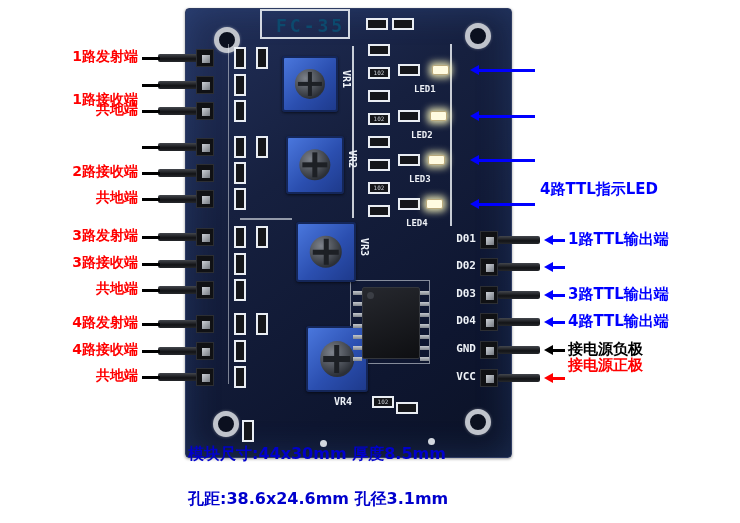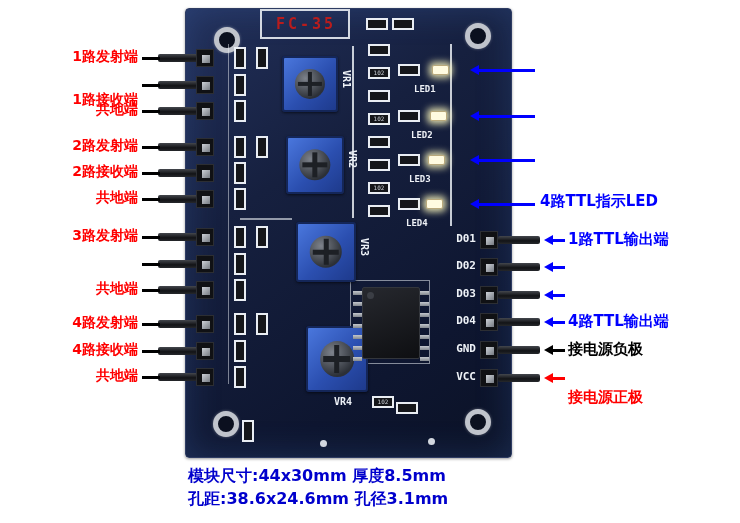--- a/index.html
+++ b/index.html
@@ -11,21 +11,21 @@
   
   .board { left:185px; top:8px; width:327px; height:450px; border-radius:4px;
     background:linear-gradient(145deg,#22305a 0%,#16203f 35%,#0e1630 75%,#0b1226 100%);
     border:1px solid #2e3c63; box-shadow:inset 0 0 34px rgba(70,110,190,.28), 0 1px 3px rgba(0,0,0,.4); }
   .hole { width:26px; height:26px; border-radius:50%; background:#0b101f;
     border:5px solid #c0c4cc; box-shadow:0 0 3px rgba(255,255,255,.35); }
   .silk { background:#e8ecf2; opacity:.85; }
   .silk-rect { border:2px solid #e8ecf2; opacity:.9; background:transparent; }
   .via { border-radius:50%; background:#e8ecf2; opacity:.9; }
 
-  .title { color:#b91c1c; font-weight:bold; font-size:15px; letter-spacing:3px;
+  .title { color:#0c4a6e; font-weight:bold; font-size:18px; letter-spacing:3px;
     font-family:"DejaVu Sans Mono",monospace; }
 
   .trimpot { background:linear-gradient(135deg,#4a77dd 0%,#2b4fb0 55%,#1e3a8c 100%);
     border:2px solid #142658; border-radius:3px; box-shadow:0 1px 3px rgba(0,0,0,.6); }
   .screw { position:absolute; left:50%; top:50%; transform:translate(-50%,-50%);
     width:58%; height:58%; border-radius:50%;
     background:radial-gradient(circle at 35% 32%,#7d828b,#2c3037 72%); }
   .screw:before { content:""; position:absolute; left:10%; top:42%; width:80%; height:16%; background:#1d2025; }
   .screw:after  { content:""; position:absolute; top:10%; left:42%; height:80%; width:16%; background:#1d2025; }
   .vr-label { color:#edf1f7; font-size:10px; font-weight:bold; font-family:"DejaVu Sans Mono",monospace; }
@@ -213,24 +213,24 @@
   <div class="abs hpin-base" style="left:196px;top:228px"></div>
   <div class="abs hpin-base" style="left:196px;top:255px"></div>
   <div class="abs hpin-base" style="left:196px;top:281px"></div>
   <div class="abs hpin-base" style="left:196px;top:315px"></div>
   <div class="abs hpin-base" style="left:196px;top:342px"></div>
   <div class="abs hpin-base" style="left:196px;top:368px"></div>
 
   <div class="abs left-label" style="left:4px;top:48px">1路发射端</div>
   <div class="abs left-label" style="left:4px;top:91px">1路接收端</div>
   <div class="abs left-label" style="left:4px;top:101px">共地端</div>
-  <div class="abs left-label" style="left:4px;top:137px">2路发射端</div>
   <div class="abs left-label" style="left:4px;top:163px">2路接收端</div>
   <div class="abs left-label" style="left:4px;top:189px">共地端</div>
   <div class="abs left-label" style="left:4px;top:227px">3路发射端</div>
+  <div class="abs left-label" style="left:4px;top:254px">3路接收端</div>
   <div class="abs left-label" style="left:4px;top:280px">共地端</div>
   <div class="abs left-label" style="left:4px;top:314px">4路发射端</div>
   <div class="abs left-label" style="left:4px;top:341px">4路接收端</div>
   <div class="abs left-label" style="left:4px;top:367px">共地端</div>
   <div class="abs lead" style="left:142px;top:57px;width:18px"></div>
   <div class="abs lead" style="left:142px;top:84px;width:18px"></div>
   <div class="abs lead" style="left:142px;top:110px;width:18px"></div>
   <div class="abs lead" style="left:142px;top:146px;width:18px"></div>
   <div class="abs lead" style="left:142px;top:172px;width:18px"></div>
   <div class="abs lead" style="left:142px;top:198px;width:18px"></div>
@@ -242,35 +242,36 @@
   <div class="abs lead" style="left:142px;top:376px;width:18px"></div>
 
   <div class="abs ahead" style="left:470px;top:65px"></div>
   <div class="abs aline" style="left:479px;top:69px;width:56px"></div>
   <div class="abs ahead" style="left:470px;top:111px"></div>
   <div class="abs aline" style="left:479px;top:115px;width:56px"></div>
   <div class="abs ahead" style="left:470px;top:155px"></div>
   <div class="abs aline" style="left:479px;top:159px;width:56px"></div>
   <div class="abs ahead" style="left:470px;top:199px"></div>
   <div class="abs aline" style="left:479px;top:203px;width:56px"></div>
-  <div class="abs right-label" style="left:540px;top:192px">4路TTL指示LED</div>
+  <div class="abs right-label" style="left:540px;top:180px">4路TTL指示LED</div>
 
   <div class="abs ahead" style="left:544px;top:235px"></div>
   <div class="abs aline" style="left:553px;top:239px;width:12px"></div>
   <div class="abs right-label" style="left:568px;top:230px">1路TTL输出端</div>
   <div class="abs ahead" style="left:544px;top:262px"></div>
   <div class="abs aline" style="left:553px;top:266px;width:12px"></div>
   <div class="abs ahead" style="left:544px;top:290px"></div>
   <div class="abs aline" style="left:553px;top:294px;width:12px"></div>
+  <div class="abs right-label" style="left:568px;top:285px">3路TTL输出端</div>
   <div class="abs ahead" style="left:544px;top:317px"></div>
   <div class="abs aline" style="left:553px;top:321px;width:12px"></div>
   <div class="abs right-label" style="left:568px;top:312px">4路TTL输出端</div>
   <div class="abs ahead black" style="left:544px;top:345px"></div>
   <div class="abs aline black" style="left:553px;top:349px;width:12px"></div>
   <div class="abs right-label black" style="left:568px;top:340px">接电源负极</div>
   <div class="abs ahead red" style="left:544px;top:373px"></div>
   <div class="abs aline red" style="left:553px;top:377px;width:12px"></div>
-  <div class="abs right-label red" style="left:568px;top:388px">接电源正极</div>
-
-  <div class="abs footer-line" style="left:188px;top:466px">模块尺寸:44x30mm 厚度8.5mm</div>
+  <div class="abs right-label red" style="left:568px;top:356px">接电源正极</div>
+
+  <div class="abs footer-line" style="left:188px;top:444px">模块尺寸:44x30mm 厚度8.5mm</div>
   <div class="abs footer-line" style="left:188px;top:489px">孔距:38.6x24.6mm 孔径3.1mm</div>
 
 </div>
 
 </body></html>

